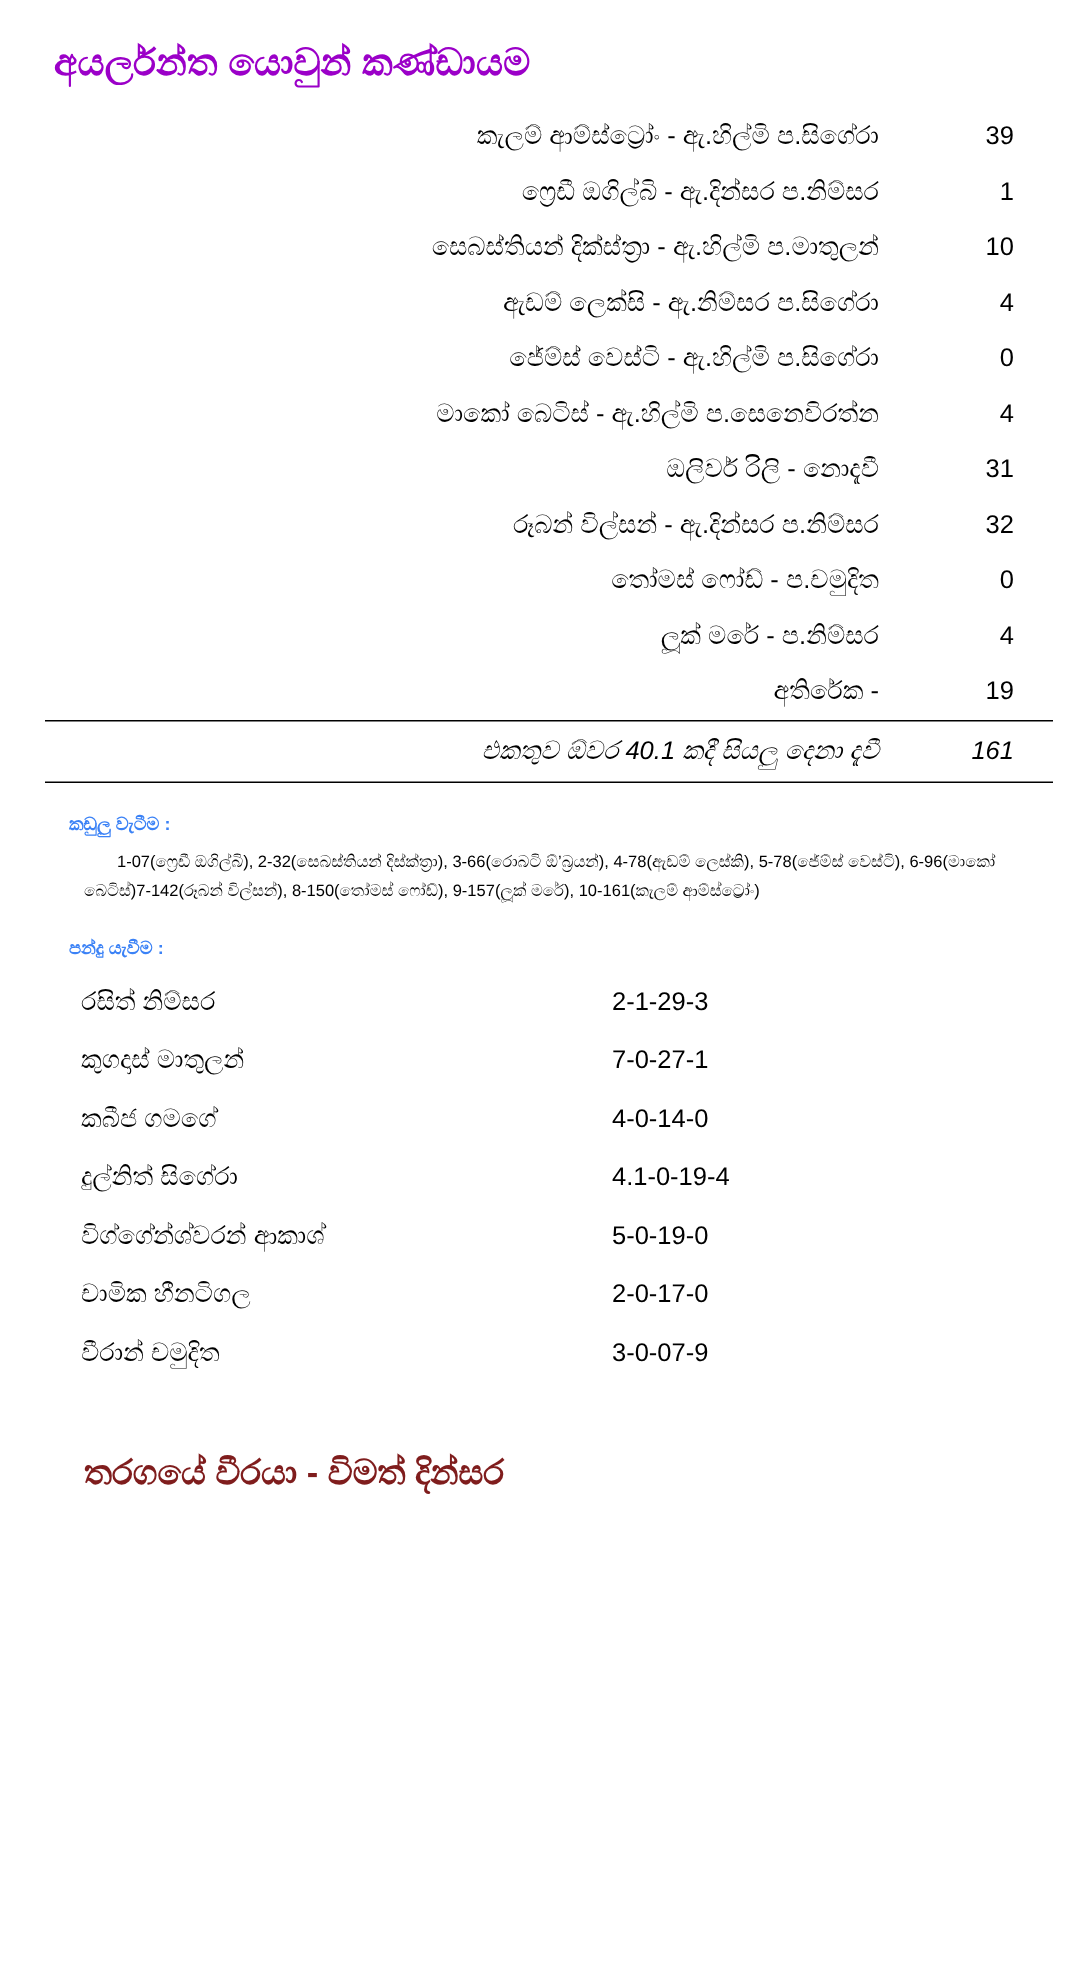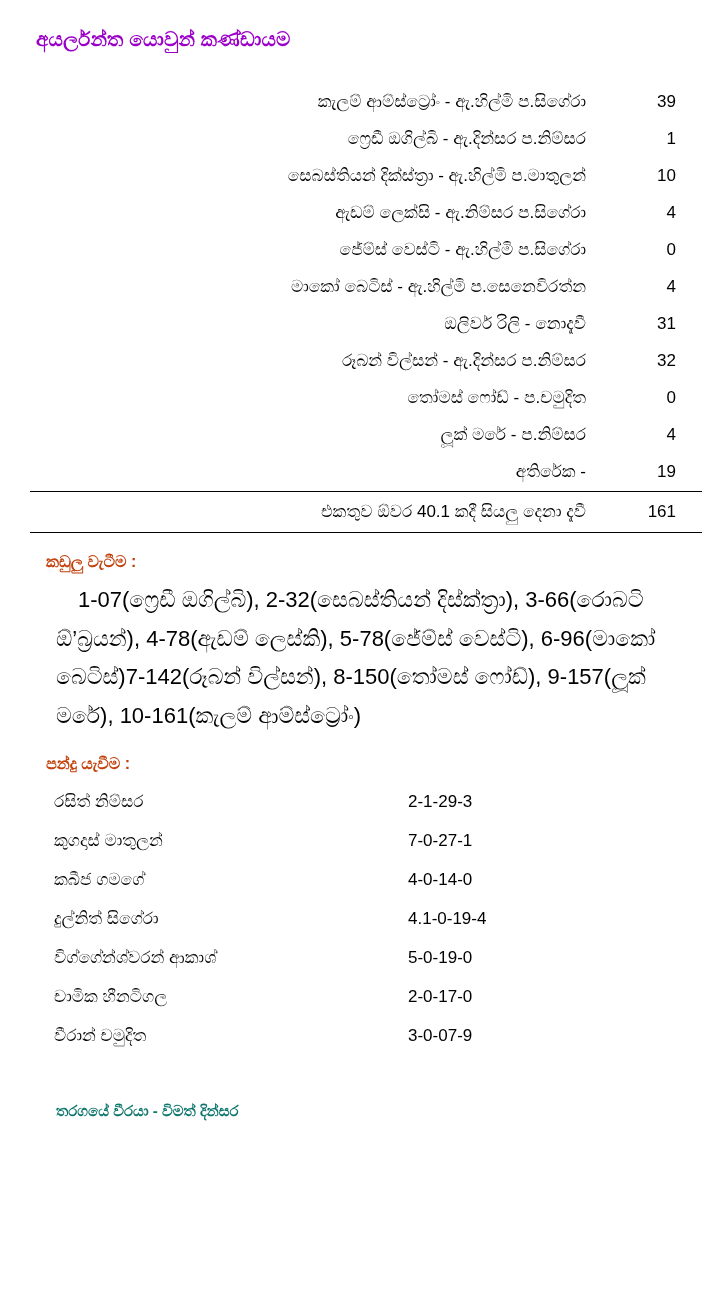--- a/index.html
+++ b/index.html
@@ -14,24 +14,24 @@
     color: #000000;
     position: relative;
   }
   .page {
     width: 720px;
     box-sizing: border-box;
     padding: 20px 24px 10px 24px;
   }
   .title {
     color: #9b00c8;
-    font-size: 20px;
+    font-size: 25px;
     font-weight: bold;
     letter-spacing: 0.2px;
-    margin: 8px 0 33px 12px;
+    margin: 8px 0 16px 12px;
   }
   .scorecard {
     width: 672px;
     margin: 0 auto 0 6px;
     border-collapse: collapse;
   }
   .scorecard td {
     font-size: 17px;
     padding: 8px 0 9px 0;
     vertical-align: middle;
@@ -45,29 +45,30 @@
     text-align: right;
     padding-right: 26px;
     width: 90px;
     margin-top: 40px;
   }
   tr.total-row td {
     border-top: 1.5px solid #000;
     border-bottom: 1.5px solid #000;
     padding-top: 10px;
     padding-bottom: 10px;
+    font-style: italic;
   }
   .section-heading {
-    color: #c2410c;
-    font-size: 16px;
+    color: #3b82f6;
+    font-size: 12px;
     font-weight: bold;
     margin: 20px 0 10px 22px;
   }
   .fow-text {
-    font-size: 22px;
+    font-size: 11px;
     line-height: 1.75;
     margin: 0 24px 0 32px;
     text-align: left;
     text-indent: 22px;
   }
   .bowling {
     margin: 6px 0 0 30px;
     border-collapse: collapse;
   }
   .bowling td {
@@ -80,22 +81,22 @@
     width: 330px;
     white-space: nowrap;
   }
   .bowling td.figs {
     text-align: left;
     width: 200px;
     padding-left: 24px;
     white-space: nowrap;
   }
   .footer-note {
-    color: #0f766e;
-    font-size: 15px;
+    color: #7f1d1d;
+    font-size: 23px;
     font-weight: bold;
     margin: 46px 0 14px 32px;
   }
 </style>
 </head>
 <body>
 
 <div class="page">
 
   <div class="title">අයර්ලන්ත යොවුන් කණ්ඩායම</div>

